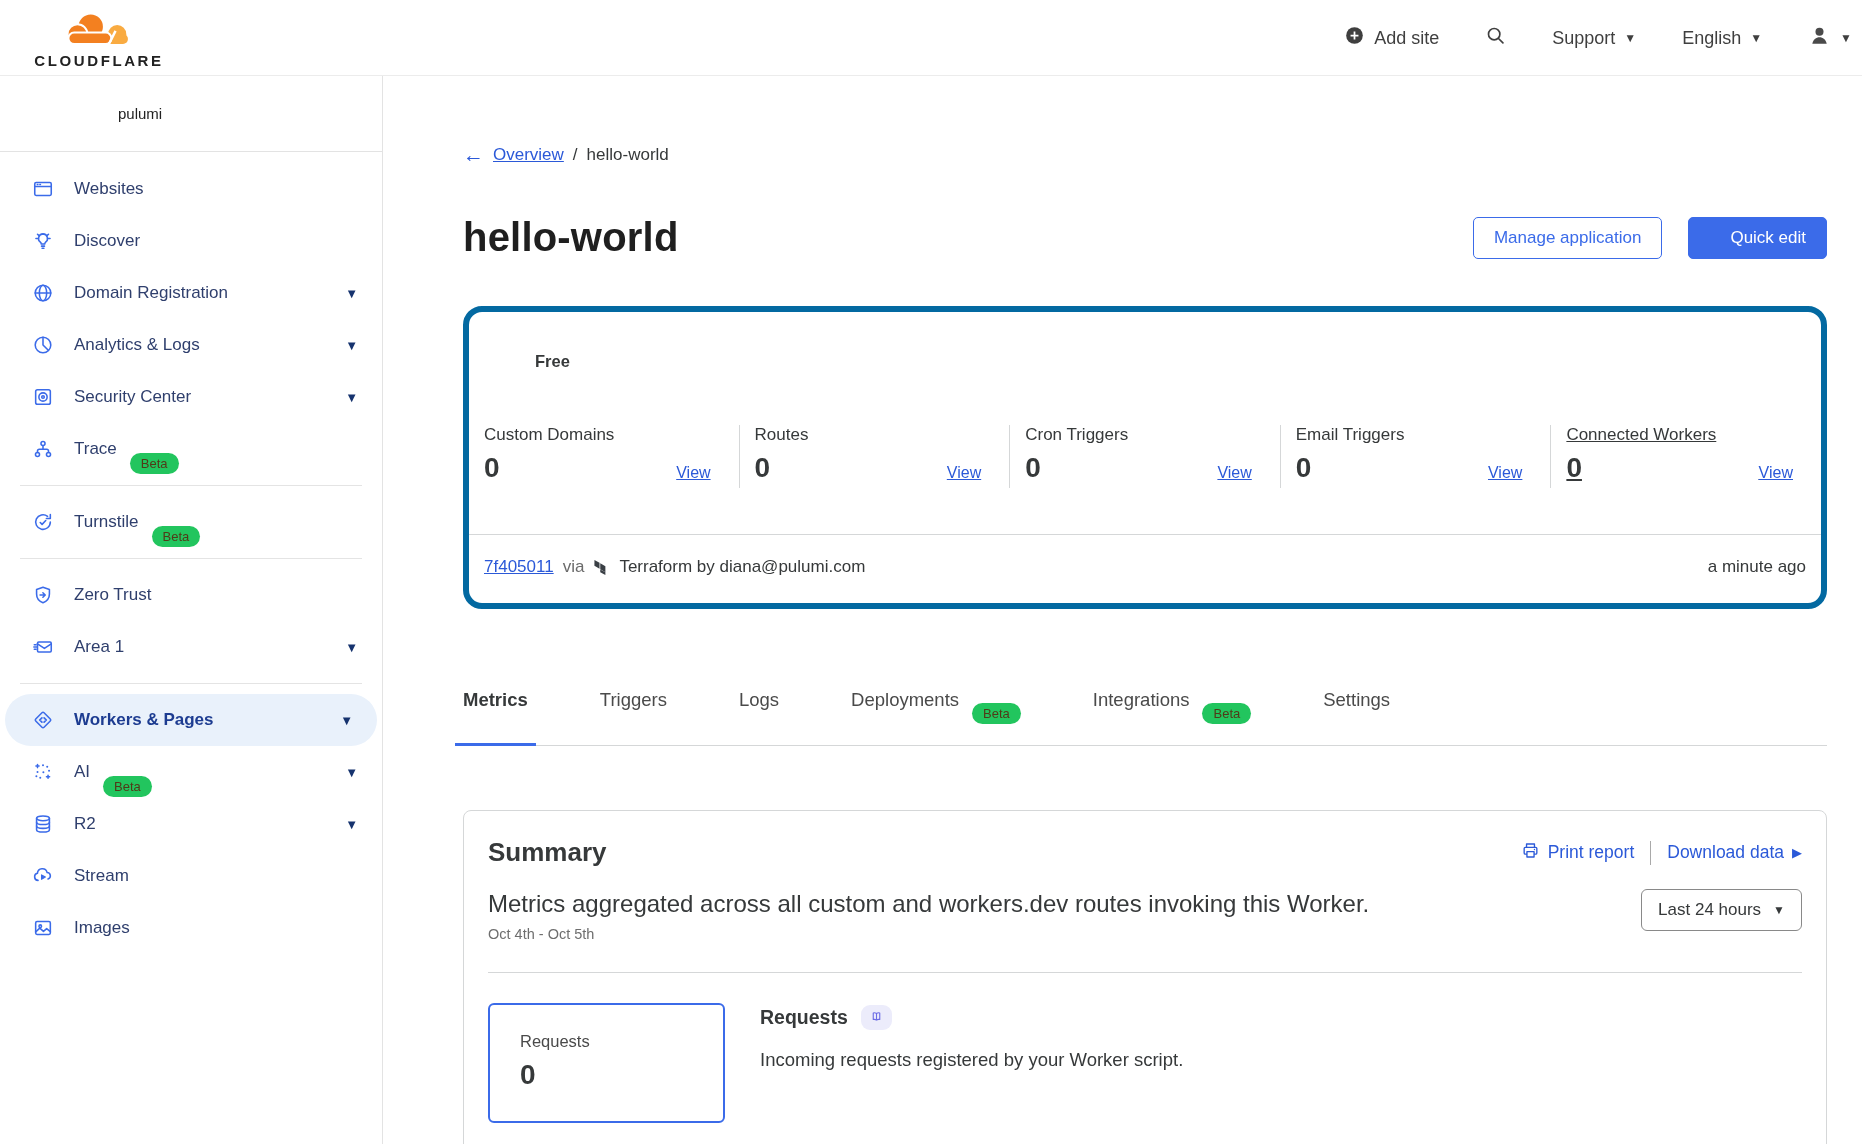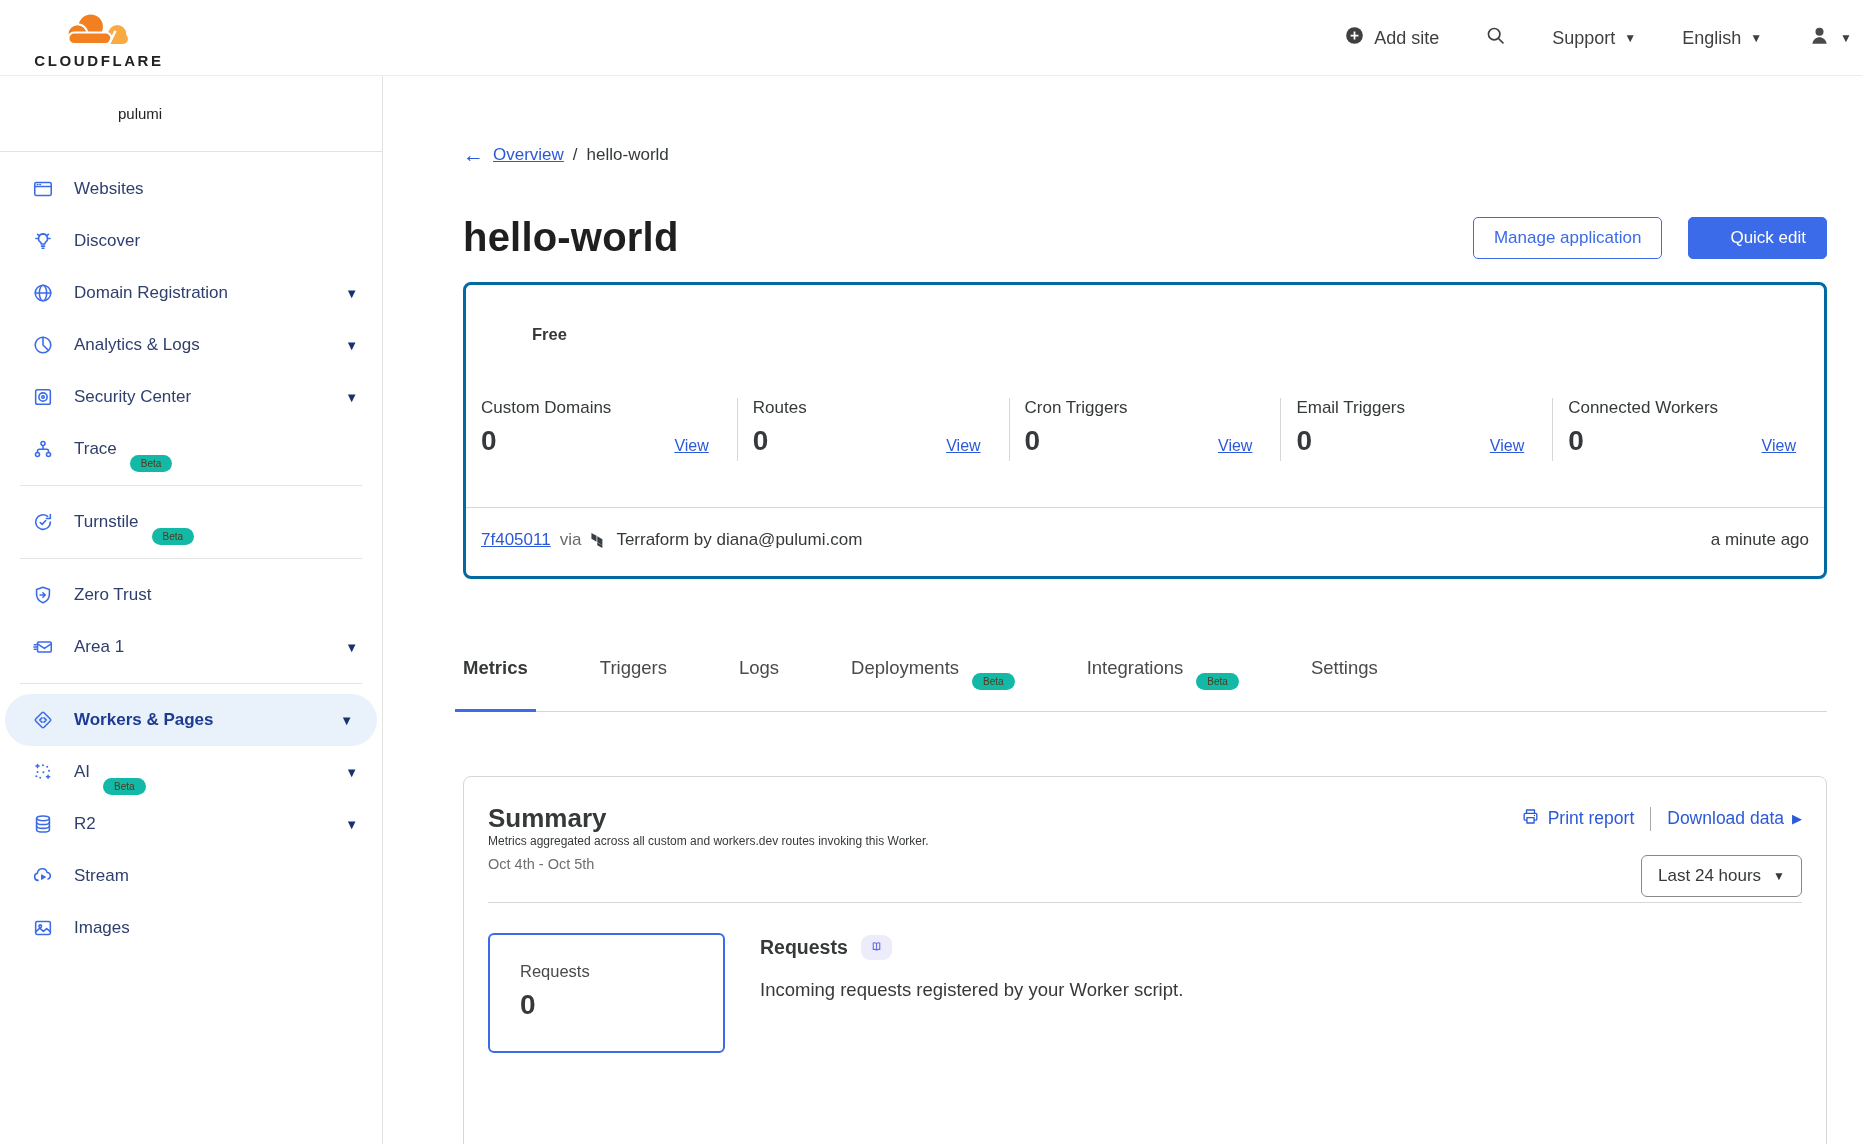--- a/index.html
+++ b/index.html
@@ -21,21 +21,21 @@
   .sidebar { position:absolute; top:76px; left:0; width:383px; bottom:0;
     background:#fff; border-right:1px solid #e3e3e3; }
   .account { height:76px; display:flex; align-items:center; padding-left:118px;
     font-size:15px; font-weight:400; color:#222; border-bottom:1px solid #e3e3e3; }
   .nav { padding-top:11px; }
   .nav-item { position:relative; height:52px; display:flex; align-items:center;
     padding-left:32px; cursor:pointer; }
   .nav-item svg { width:22px; height:22px; flex:none; }
   .nav-label { margin-left:20px; font-size:17px; color:#2f3f6d; }
   .nav-chev { position:absolute; right:24px; font-size:13px; color:#16336e; }
-  .beta { margin-left:13px; background:#14b8a6; color:#503a18; font-size:10px;
+  .beta { margin-left:13px; background:#22c55e; color:#503a18; font-size:13px;
     padding:3px 11px; border-radius:11px;margin-top:28px; }
   .nav-divider { height:1px; background:#e4e4e4; margin:10px 20px; }
   .nav-item.selected { background:#e9f1fb; border-radius:28px; margin:0 5px;
     padding-left:27px; }
   .nav-item.selected .nav-label { font-weight:700; color:#1d3c91; }
 
   
   .main { position:absolute; left:384px; top:76px; right:0; bottom:0;
     padding:0 35px 0 79px; overflow:hidden; }
 
@@ -46,25 +46,25 @@
 
   .title-row { margin-top:50px; display:flex; justify-content:space-between; align-items:center; }
   .page-title { font-size:40px; font-weight:700; color:#1f1f1f; letter-spacing:.2px; }
   .btns { display:flex; gap:26px; }
   .btn { font-size:17px; border-radius:5px; padding:10px 20px; cursor:pointer;
     font-family:"Liberation Sans",sans-serif; }
   .btn-outline { background:#fff; color:#3b6be9; border:1px solid #3b6be9; }
   .btn-primary { background:#3b6be9; color:#fff; border:1px solid #3b6be9;padding-left:41px; }
 
   
-  .card { border:3px solid #0369a1; border-radius:8px; margin-top:22px; background:#fff; }
+  .card { border:6px solid #0369a1; border-radius:19px; margin-top:46px; background:#fff; }
   .plan { margin:40px 0 0 66px; font-size:16.5px; font-weight:700; }
   .stats { display:flex; margin-top:54px; }
   .stat { flex:1; padding:0 28px 6px 15px; border-right:1px solid #d5d7d8; }
-  .stat:last-child { border-right:none; }
+  .stat:last-child { border-right:none;text-decoration:underline; }
   .stat-label { font-size:17px; }
   .stat-bottom { display:flex; justify-content:space-between; align-items:flex-end; margin-top:9px; }
   .stat-value { font-size:28px; font-weight:700; line-height:1; }
   .link { color:#2b59d8; text-decoration:underline; cursor:pointer; }
   .view-link { font-size:16px; }
   .card-divider { height:1px; background:#d5d7d8; margin-top:46px; }
   .deploy-row { display:flex; justify-content:space-between; align-items:center;
     padding:22px 15px 26px 15px; font-size:17px; }
   .deploy-left { display:flex; align-items:center; gap:9px; }
   .deploy-via { color:#6b6b6b; }
@@ -80,21 +80,21 @@
 
   
   .summary-card { position:relative; border:1px solid #d5d7d8; border-radius:8px;
     margin-top:64px; padding:26px 24px; height:420px; }
   .summary-head { display:flex; justify-content:space-between; align-items:center; }
   .summary-title { font-size:26px; font-weight:700; }
   .report-links { display:flex; align-items:center; font-size:17.5px; }
   .report-links .lnk { display:flex; align-items:center; gap:8px; color:#2b59d8; cursor:pointer; }
   .pipe { width:1px; height:24px; background:#a9a9a9; margin:0 16px; }
   .tri-right { font-size:13px; color:#2b59d8; }
-  .summary-desc { font-size:12px; }
+  .summary-desc { margin-top:22px; font-size:24px; }
   .summary-dates { margin-top:8px; font-size:14.5px; color:#6e6e6e; }
   .time-filter { position:absolute; top:78px; right:24px; display:flex; align-items:center;
     gap:12px; border:1px solid #898989; border-radius:6px; padding:10px 16px;
     font-size:17px; color:#36393a; background:#fff; cursor:pointer; }
   .summary-divider { height:1px; background:#d5d7d8; margin-top:30px; }
   .requests-row { display:flex; margin-top:30px; align-items:flex-start; }
   .req-card { width:237px; height:120px; border:2px solid #3b6be9; border-radius:6px;
     padding:27px 0 0 30px; cursor:pointer; background:#fff; }
   .req-card-label { font-size:16.5px; color:#4a4a4a; }
   .req-card-value { font-size:28px; font-weight:700; margin-top:8px; }

